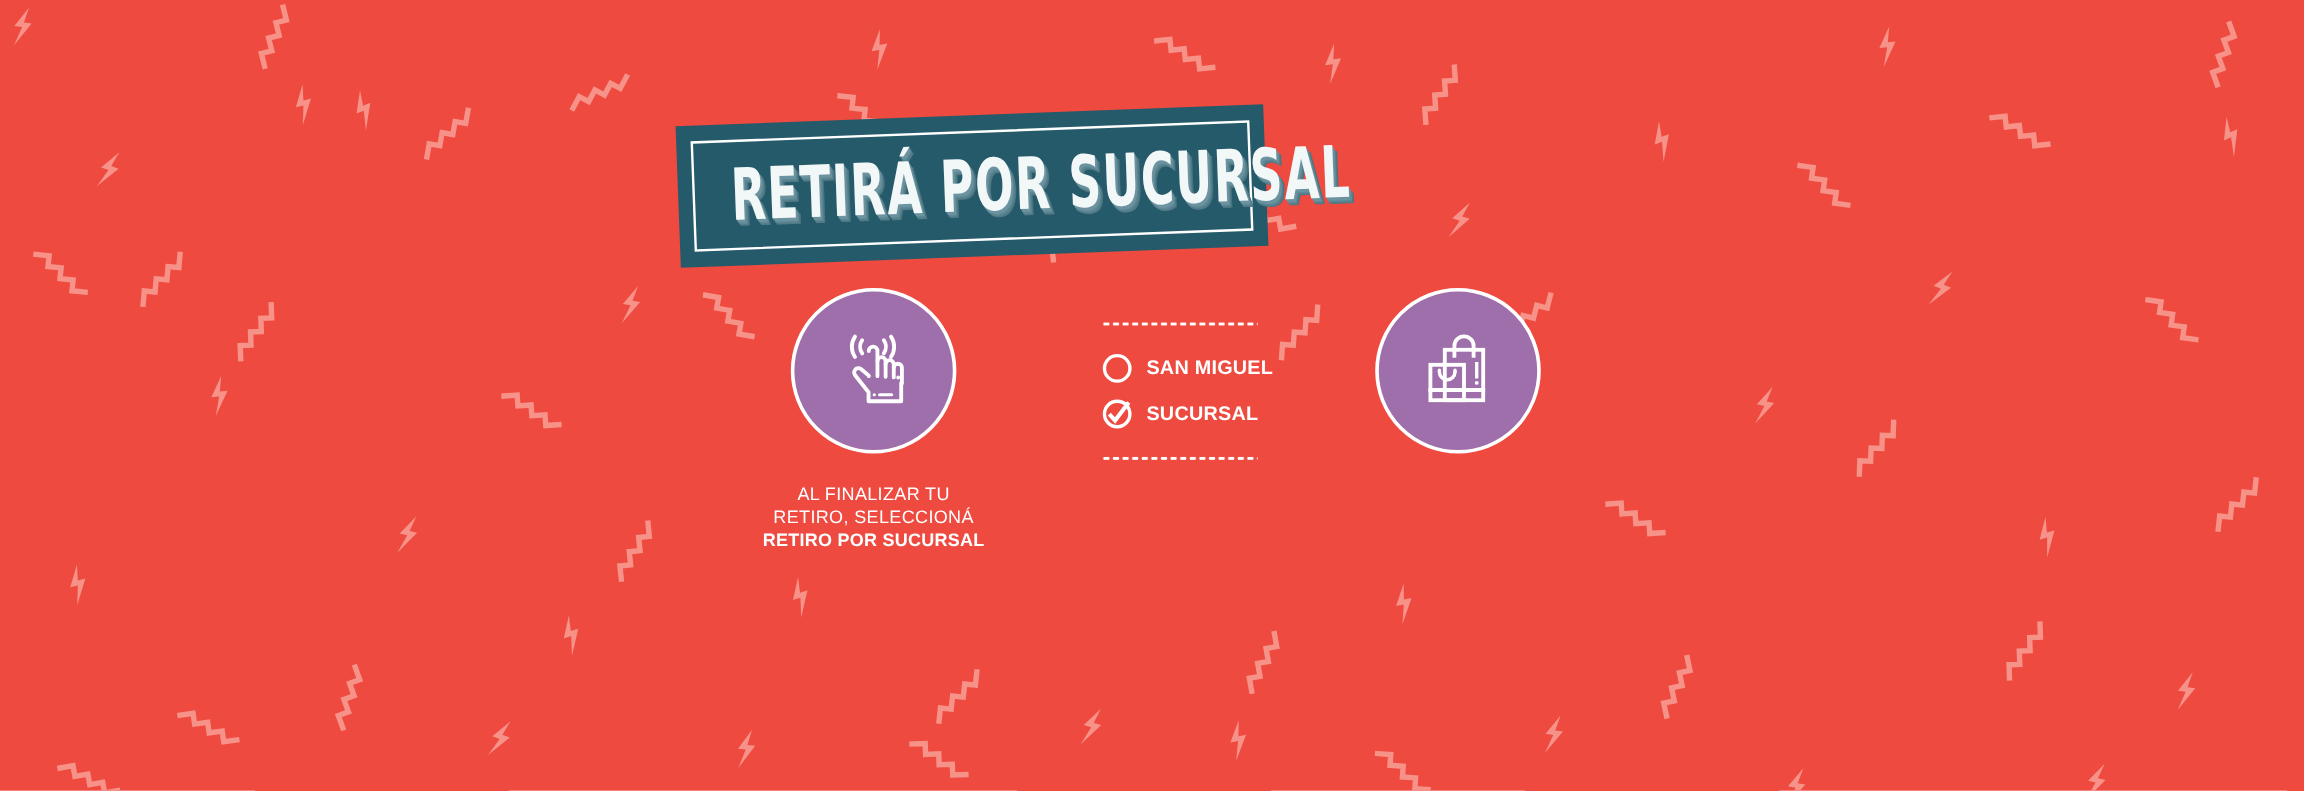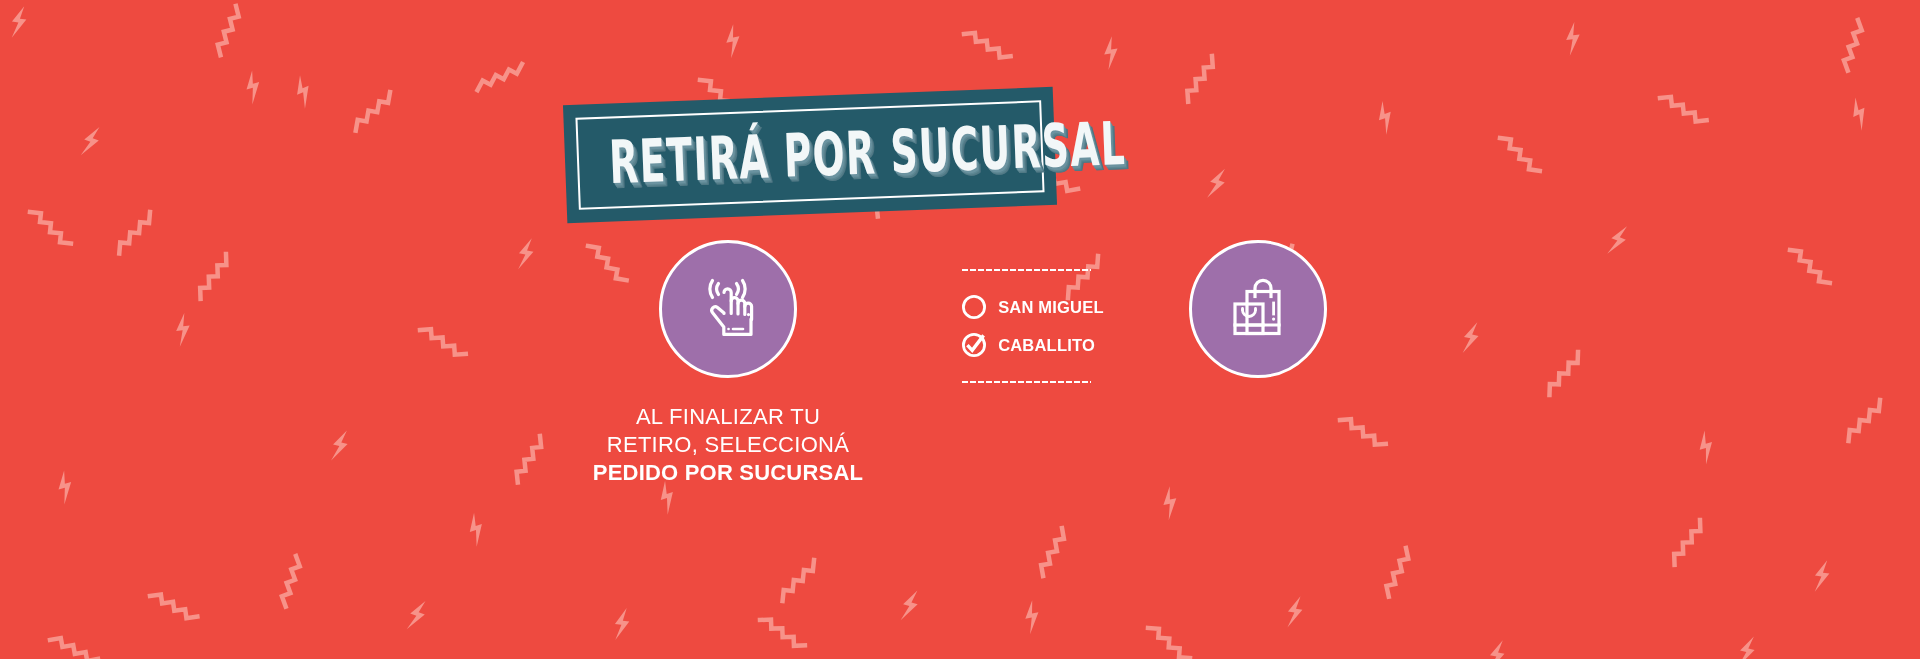--- a/index.html
+++ b/index.html
@@ -78,21 +78,21 @@
     border:3px solid #ffffff;
     display:flex; align-items:center; justify-content:center;
     box-shadow:0 0 0 0 transparent;
   }
   .badge svg { display:block; }
 
   .caption {
     margin-top:25px;
     text-align:center;
     color:#ffffff;
-    font-size:22px;
+    font-size:15px;
     line-height:1.28;
     letter-spacing:0.3px;
     font-weight:400;
   }
   .caption .b { font-weight:700; letter-spacing:0.2px; }
 
   
   #checklist {
     width:210px;
     margin-top:28px;
@@ -236,21 +236,21 @@
 
             <path d="M57.5 42.5 v4" stroke-dasharray="0.1 6"></path>
             <path d="M42 57 h10" stroke-width="2.6"></path>
             <path d="M37.5 57 h0.1" stroke-width="2.6"></path>
           </svg>
         </span>
       </div>
       <div class="caption">
         <div>AL FINALIZAR TU</div>
         <div>RETIRO, SELECCIONÁ</div>
-        <div class="b">PEDIDO POR SUCURSAL</div>
+        <div class="b">RETIRO POR SUCURSAL</div>
       </div>
     </div>
 
     <div class="spacer-l"></div>
 
     <div id="checklist">
       <div class="dotrow top"></div>
 
       <div class="check-item">
         <span class="mark">
@@ -261,21 +261,21 @@
         <span class="label">SAN MIGUEL</span>
       </div>
 
       <div class="check-item">
         <span class="mark">
           <svg width="26" height="26" viewBox="0 0 26 26">
             <circle cx="13" cy="13" r="10.6" fill="none" stroke="#ffffff" stroke-width="2.8"></circle>
             <path d="M6.4 13.2 L11.2 18.4 L22.6 3.4" fill="none" stroke="#ffffff" stroke-width="3.4" stroke-linecap="butt" stroke-linejoin="miter"></path>
           </svg>
         </span>
-        <span class="label">CABALLITO</span>
+        <span class="label">SUCURSAL</span>
       </div>
 
       <div class="dotrow bot"></div>
     </div>
 
     <div class="spacer-r"></div>
 
     <div class="col">
       <div class="badge">
         <span>

